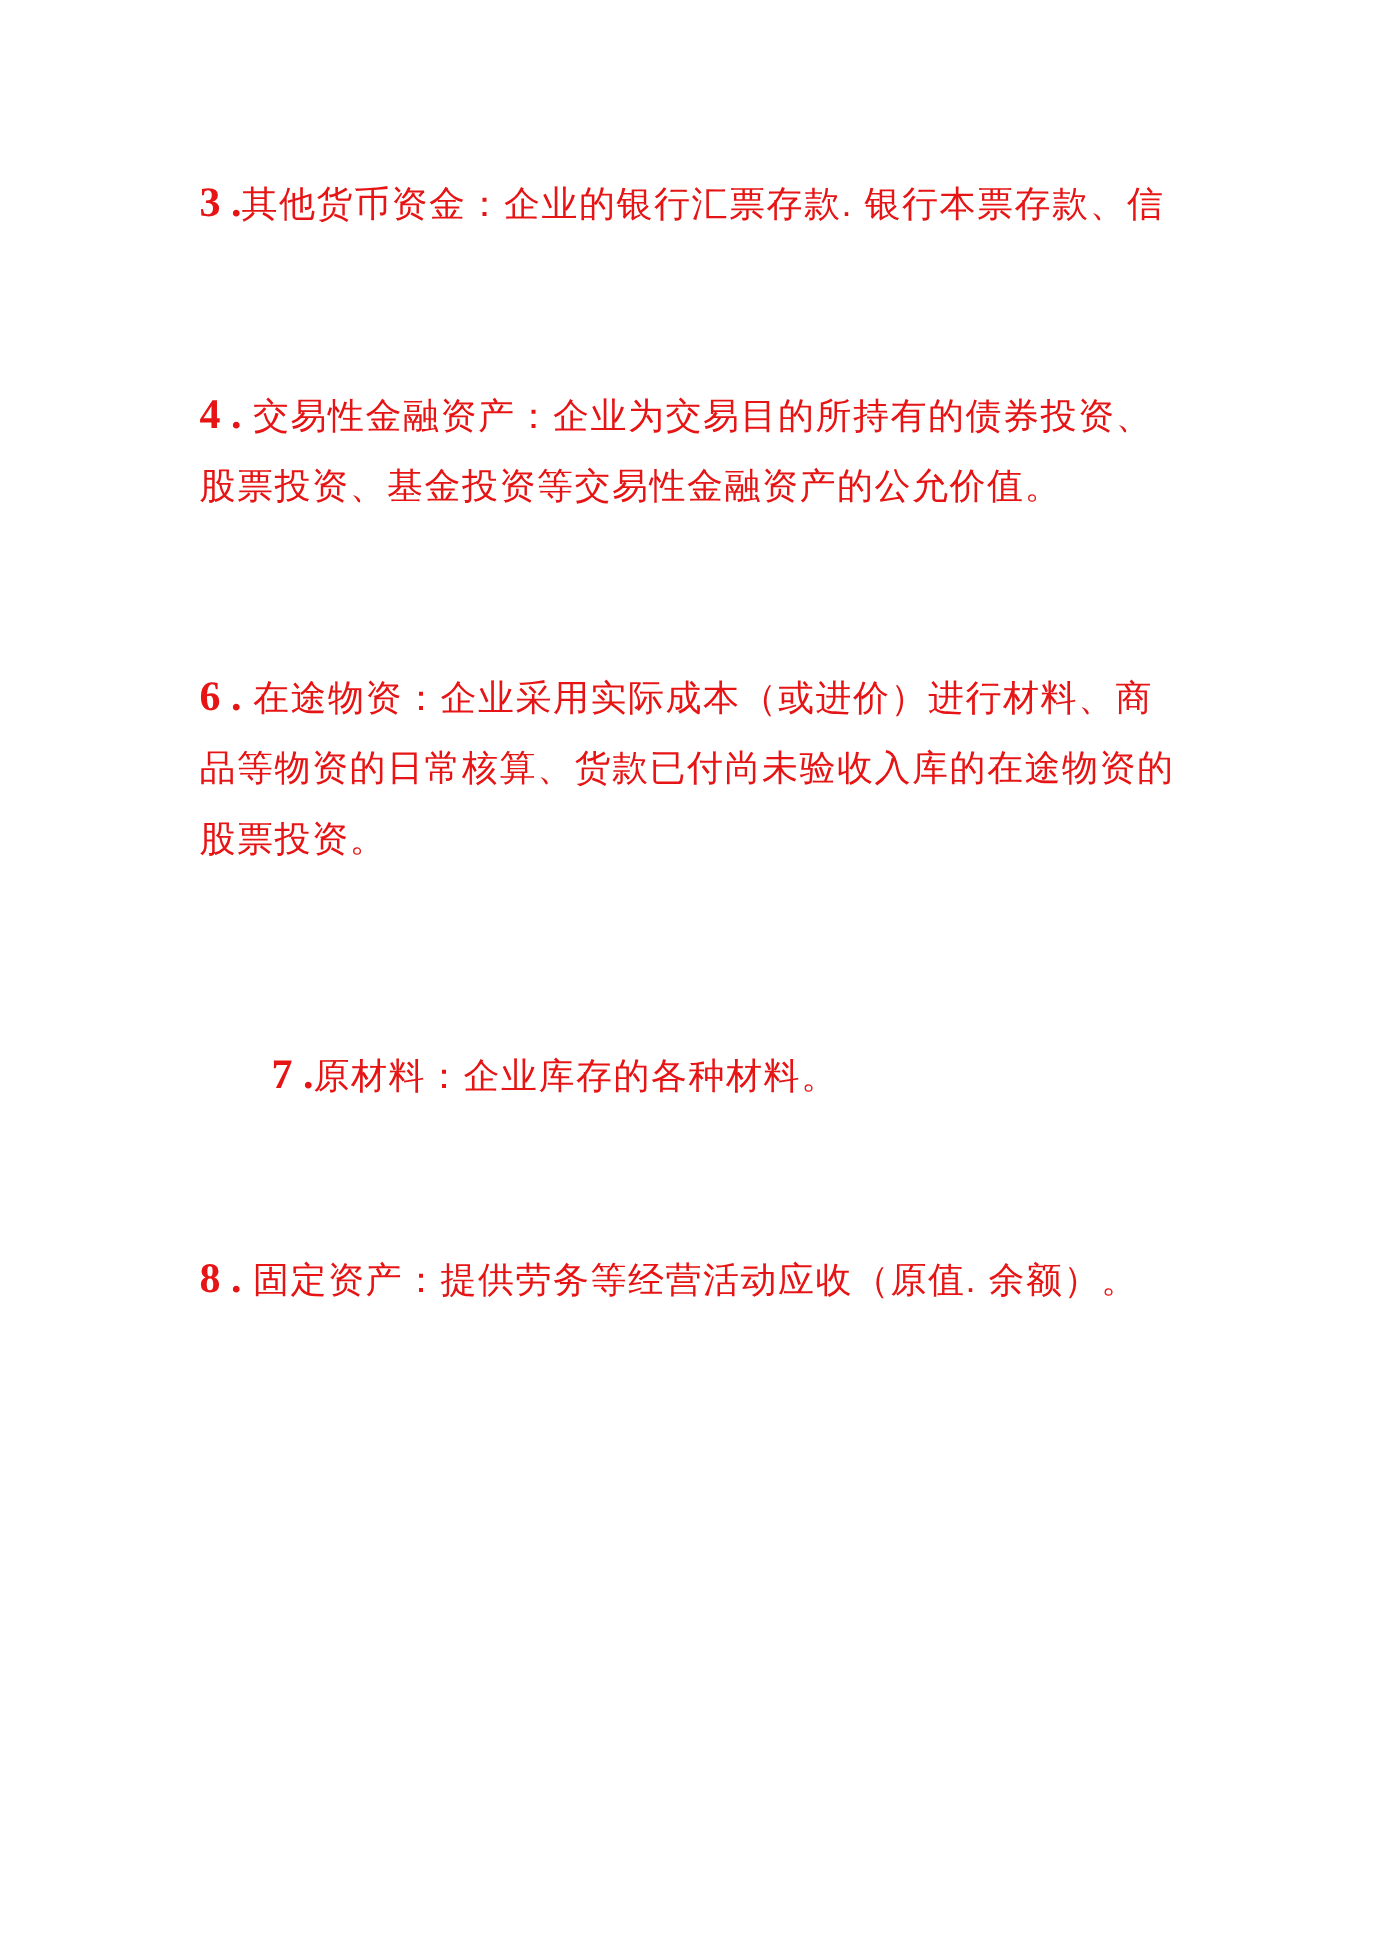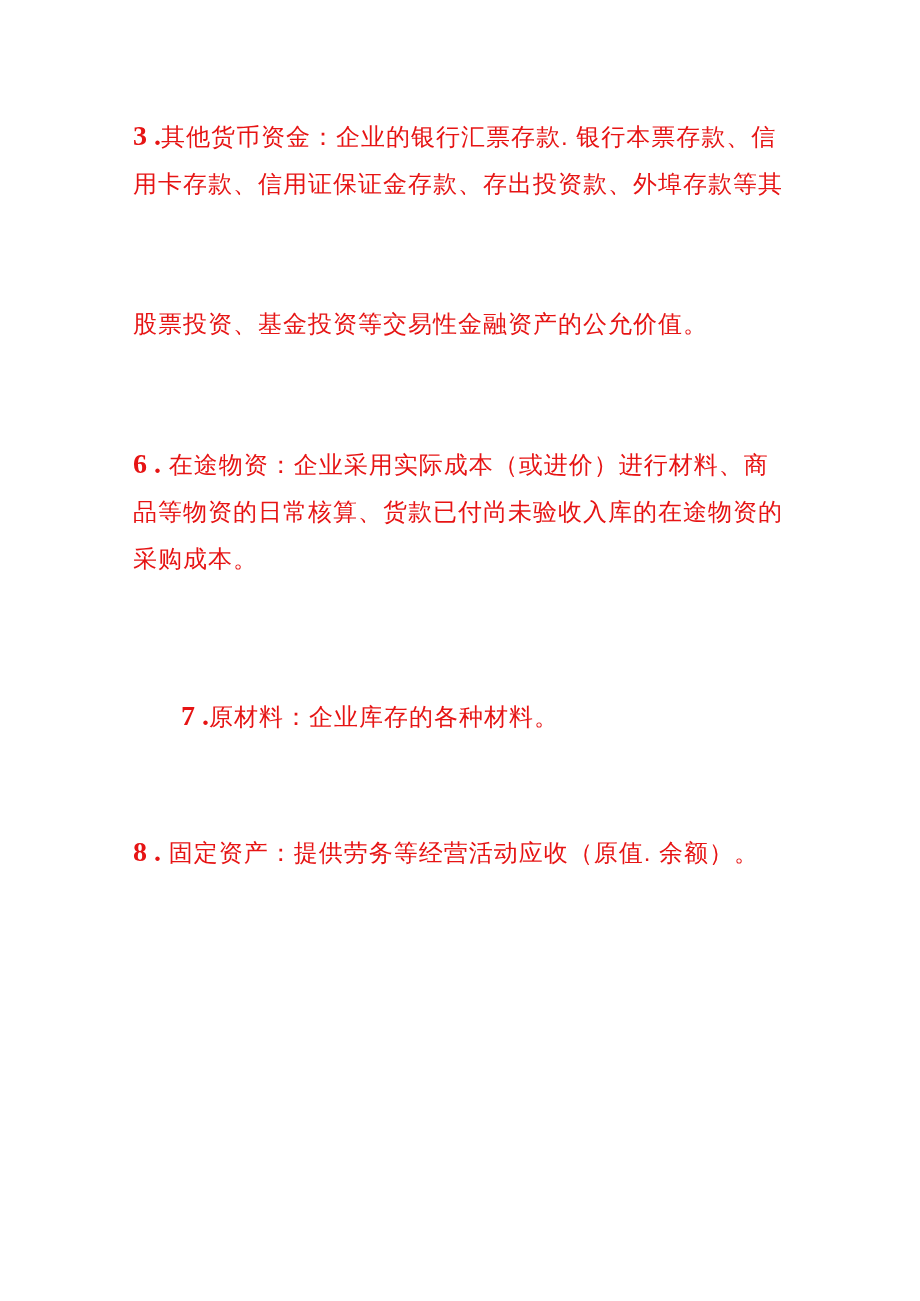--- a/index.html
+++ b/index.html
@@ -43,32 +43,32 @@
   }
 </style>
 </head>
 <body>
 
 <div class="page">
   <div class="content">
 
     <p class="item">
       <span class="line"><span class="num">3 .</span><span>其他货币资金：企业的银行汇票存款. 银行本票存款、信</span></span>
-      <span class="line">用卡存款、信用证保证金存款、存出投资款、外埠存款等其</span>
     </p>
 
     <p class="item">
+      <span class="line"><span class="num">4 .</span><span> 交易性金融资产：企业为交易目的所持有的债券投资、</span></span>
       <span class="line">股票投资、基金投资等交易性金融资产的公允价值。</span>
     </p>
 
 
     <p class="item m-lg">
       <span class="line"><span class="num">6 .</span><span> 在途物资：企业采用实际成本（或进价）进行材料、商</span></span>
       <span class="line">品等物资的日常核算、货款已付尚未验收入库的在途物资的</span>
-      <span class="line">采购成本。</span>
+      <span class="line">股票投资。</span>
     </p>
 
     <p class="item m-sm">
       <span class="line"><span class="num">7 .</span><span>原材料：企业库存的各种材料。</span></span>
     </p>
 
     <p class="item m-none">
       <span class="line"><span class="num">8 .</span><span> 固定资产：提供劳务等经营活动应收（原值. 余额）。</span></span>
     </p>
 

